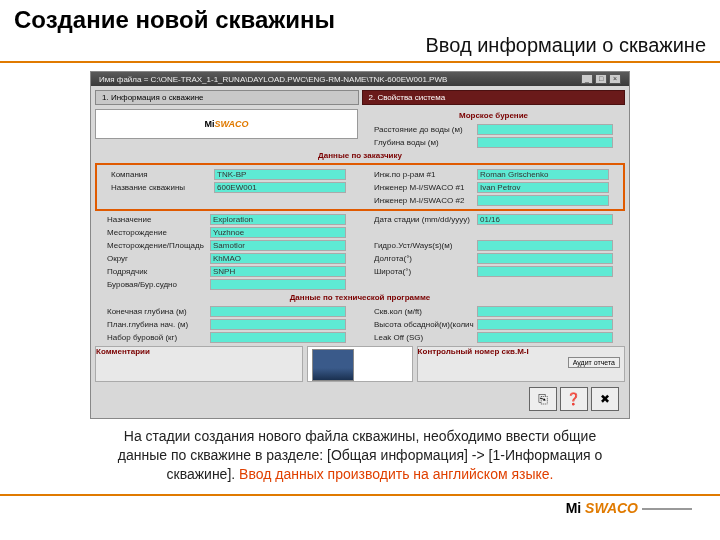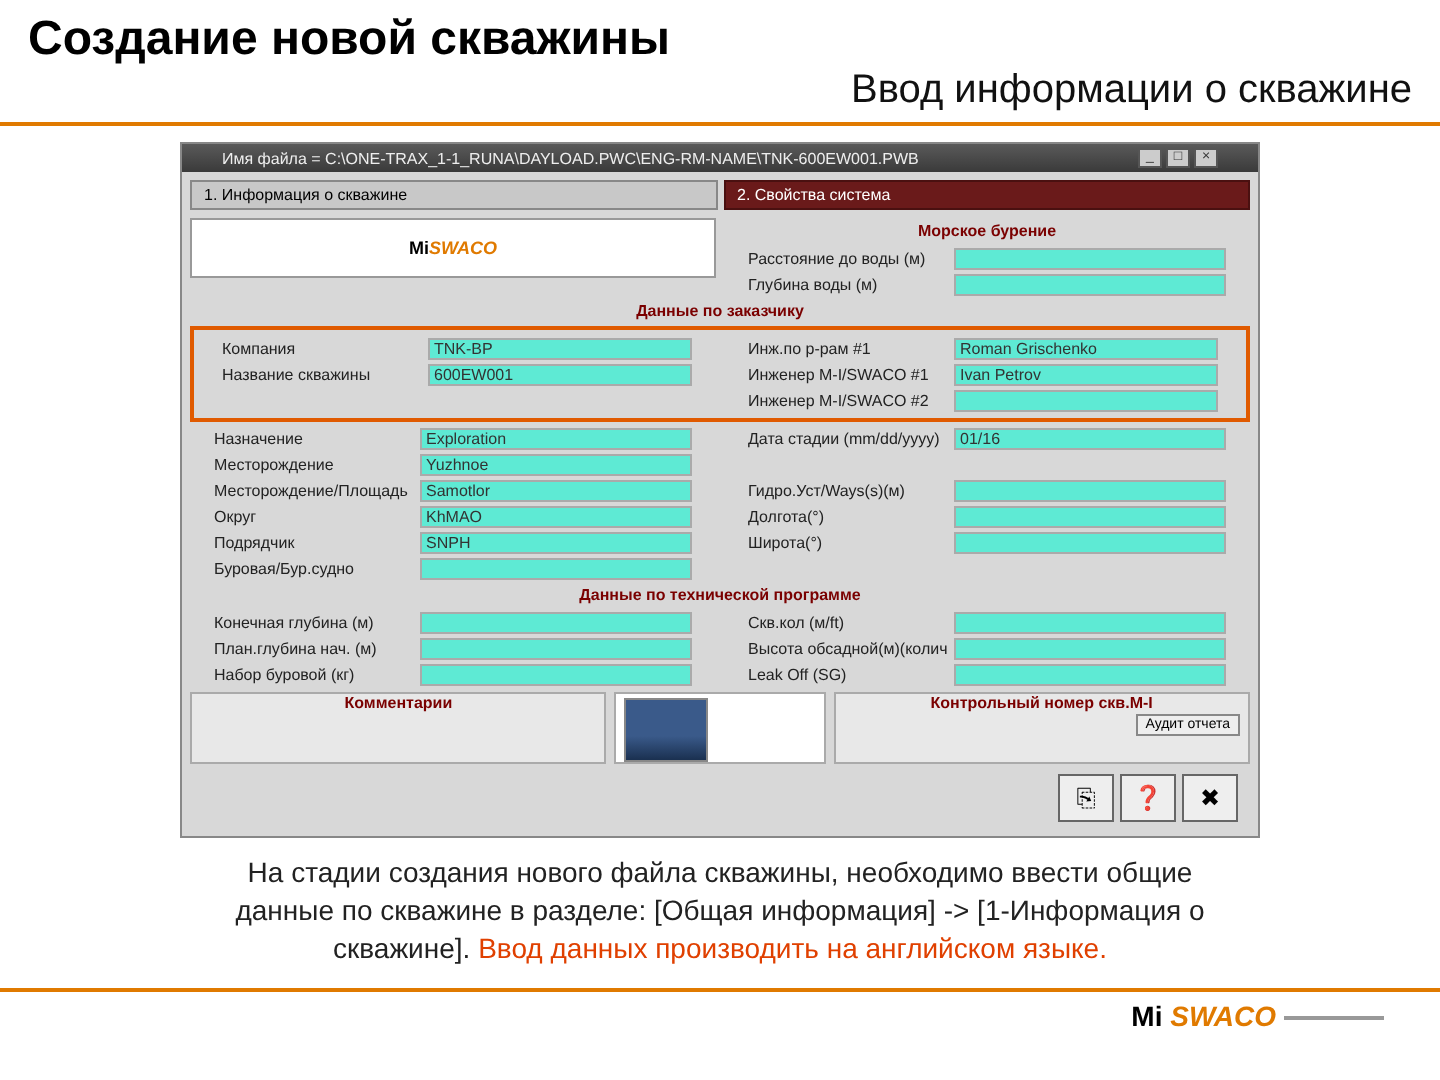--- a/index.html
+++ b/index.html
@@ -2,41 +2,41 @@
 <html><head>
 <meta charset="utf-8">
 <style>
   * { box-sizing: border-box; margin: 0; padding: 0; }
   body { width: 720px; height: 540px; background: #fff; font-family: Arial, sans-serif; position: relative; overflow: hidden; }
   .slide-title { font-size: 24px; font-weight: bold; padding: 6px 14px 0; color: #000; }
   .slide-subtitle { font-size: 20px; padding: 0 14px 4px; color: #111; text-align: right; }
   .divider { height: 2px; background: #e07a00; margin: 0 0 8px 0; }
   .screenshot-wrap { display: flex; justify-content: center; }
   .app-window { width: 540px; border: 1px solid #888; background: #d8d8d8; font-size: 8px; }
-  .titlebar { background: linear-gradient(#5a5a5a,#3a3a3a); color: #eee; padding: 2px 20px; display: flex; align-items: center; height: 14px; gap: 12px; }
+  .titlebar { background: linear-gradient(#5a5a5a,#3a3a3a); color: #eee; padding: 2px 8px; display: flex; align-items: center; height: 14px; gap: 12px; }
   .titlebar-text { flex: 1; overflow: hidden; white-space: nowrap; font-size: 8px; }
   .win-btns { display: flex; gap: 2px; }
   .win-btn { width: 12px; height: 10px; background: #ccc; border: 1px solid #555; font-size: 7px; text-align: center; line-height: 8px; color: #333; }
   .tab-row { display: flex; gap: 3px; padding: 4px 4px 0; }
   .tab { flex: 1; background: #c8c8c8; border: 1px solid #888; padding: 2px 6px; text-align: left; font-size: 8px; }
   .tab.active { background: #6a1a1a; color: #fff; border-color: #4a1010; }
   .form-body { padding: 4px; }
   .two-col { display: flex; gap: 4px; }
   .col { flex: 1; }
   .section-head { color: #7a0000; font-weight: bold; text-align: center; font-size: 8px; padding: 2px 0; }
   .field-row { display: flex; align-items: center; gap: 3px; margin: 1px 12px; height: 12px; }
   .field-label { width: 100px; font-size: 8px; color: #222; overflow: hidden; white-space: nowrap; }
   .field-input { flex: 1; background: #5eead4; border: 1px solid #aaa; height: 11px; padding: 0 2px; font-size: 8px; color: #333; overflow: hidden; white-space: nowrap; }
   .highlight-box { border: 2px solid #e05a00; padding: 2px; margin: 1px 0; }
   .logo-cell { background: #fff; border: 1px solid #999; height: 30px; display: flex; align-items: center; justify-content: center; font-size: 9px; font-weight: bold; }
   .logo-cell .mi { color: #000; }
   .logo-cell .swaco { color: #e07a00; font-style: italic; }
   .comment-row { display: flex; gap: 4px; padding: 2px 0; }
   .comment-col { flex: 1; border: 1px solid #aaa; background: #e8e8e8; min-height: 36px; position: relative; }
-  .comment-head { color: #7a0000; font-weight: bold; text-align: center; font-size: 8px; }
+  .comment-head { color: #7a0000; font-weight: bold; font-size: 8px; }
   .thumb { width: 42px; height: 32px; background: linear-gradient(#3a5a8a 60%, #1a3050); border: 1px solid #888; position: absolute; left: 4px; top: 2px; }
   .audit-btn { position: absolute; right: 4px; top: 10px; background: #eee; border: 1px solid #888; font-size: 7px; padding: 1px 4px; }
   .button-row { display: flex; justify-content: flex-end; gap: 3px; padding: 3px 6px; }
   .tool-btn { width: 28px; height: 24px; background: #eee; border: 1px solid #666; font-size: 12px; text-align: center; line-height: 22px; }
   .caption { padding: 8px 40px 4px; text-align: center; font-size: 14px; color: #222; line-height: 1.35; }
   .caption .red { color: #e04000; }
   .footer-divider { height: 2px; background: #e07a00; margin: 6px 0 2px; }
   .footer-logo { text-align: right; padding: 2px 28px 4px; font-size: 14px; font-weight: bold; font-style: italic; }
   .footer-logo .mi { color: #000; font-style: normal; }
   .footer-logo .swaco { color: #e07a00; }

